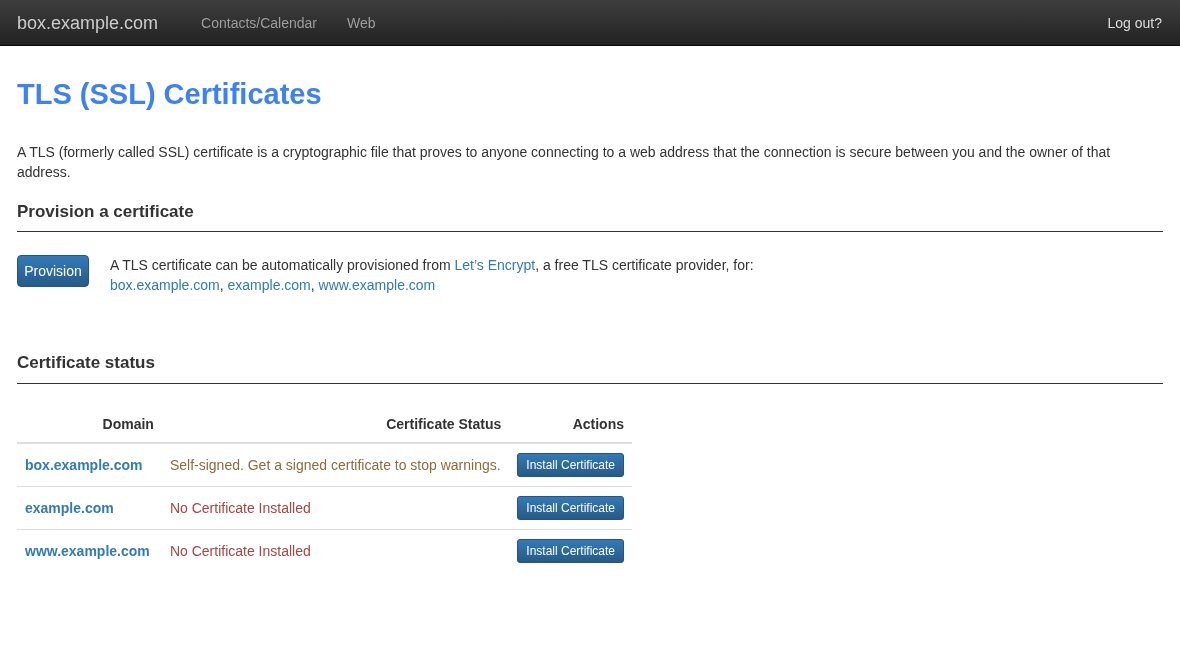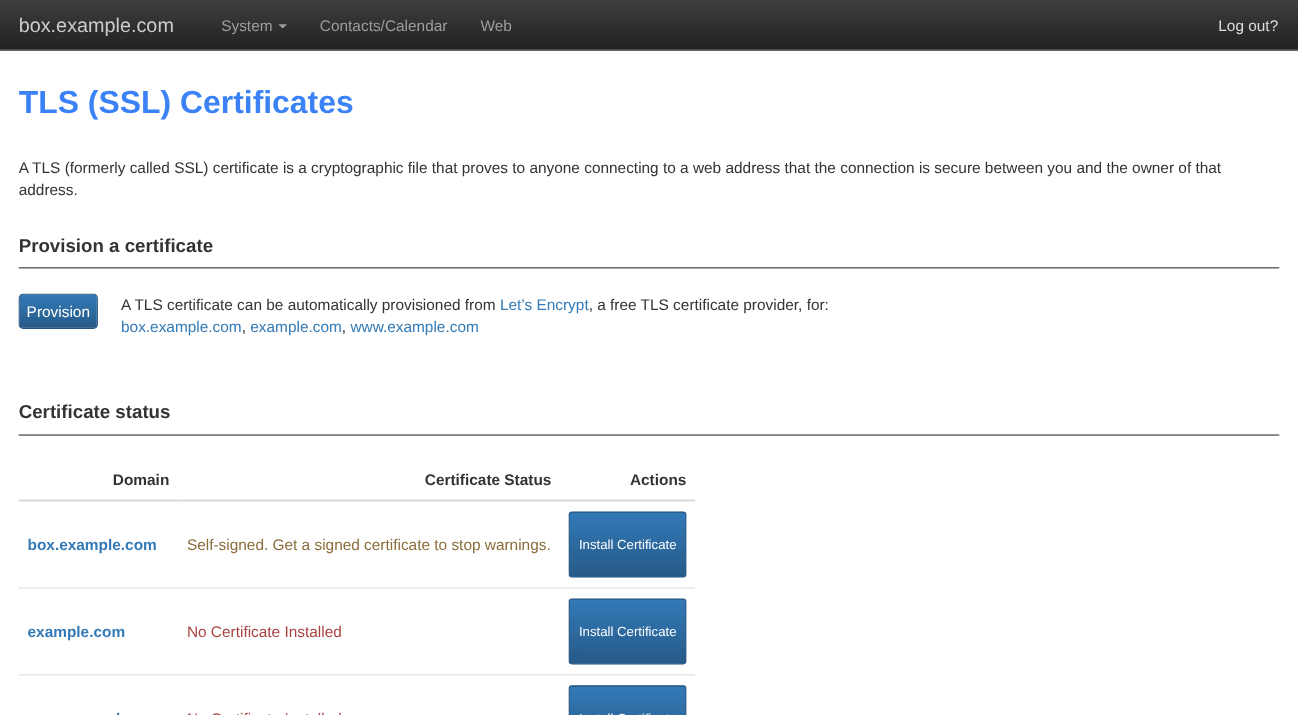--- a/index.html
+++ b/index.html
@@ -70,21 +70,21 @@
   .intro-2 { margin-top: 18px; max-width: 1146px; }
 
   h3 {
     font-size: 17px;
     font-weight: bold;
     margin: 0;
     padding-bottom: 7px;
     border-bottom: 1px solid #333;
     color: #333;
   }
-  .h3-provision { margin-top: 30px; }
+  .h3-provision { margin-top: 18px; }
   .h3-status { margin-top: 56px; }
 
   a.link { color: #337ab7; text-decoration: none; cursor: pointer; }
 
   
   .provision-row { display: flex; align-items: flex-start; margin-top: 23px; }
   .btn-provision {
     width: 72px;
     padding: 7px 0;
     font-family: "Liberation Sans", sans-serif;
@@ -121,36 +121,35 @@
   }
   .col-domain { width: 145px; }
   .col-status { width: 353px; }
   .domain-link { color: #337ab7; font-weight: bold; text-decoration: none; cursor: pointer; }
   .status-warning { color: #8a6d3b; }
   .status-danger { color: #a94442; }
   .btn-install {
     font-family: "Liberation Sans", sans-serif;
     font-size: 12px;
     line-height: 1.5;
-    padding: 20px 8px;
+    padding: 2px 8px;
     color: #fff;
     background: linear-gradient(to bottom, #337ab7 0, #265a88 100%);
     border: 1px solid #245580;
     border-radius: 3px;
     cursor: pointer;
     white-space: nowrap;
   }
 </style>
 </head>
 <body>
 
 <nav class="navbar">
   <a class="brand">box.example.com</a>
   <div class="nav-links">
-    <a class="nav-link"><span>System</span><span class="caret"></span></a>
     <a class="nav-link"><span>Contacts/Calendar</span></a>
     <a class="nav-link"><span>Web</span></a>
   </div>
   <a class="logout">Log out?</a>
 </nav>
 
 <div class="container">
 
   <h1>TLS (SSL) Certificates</h1>
 

